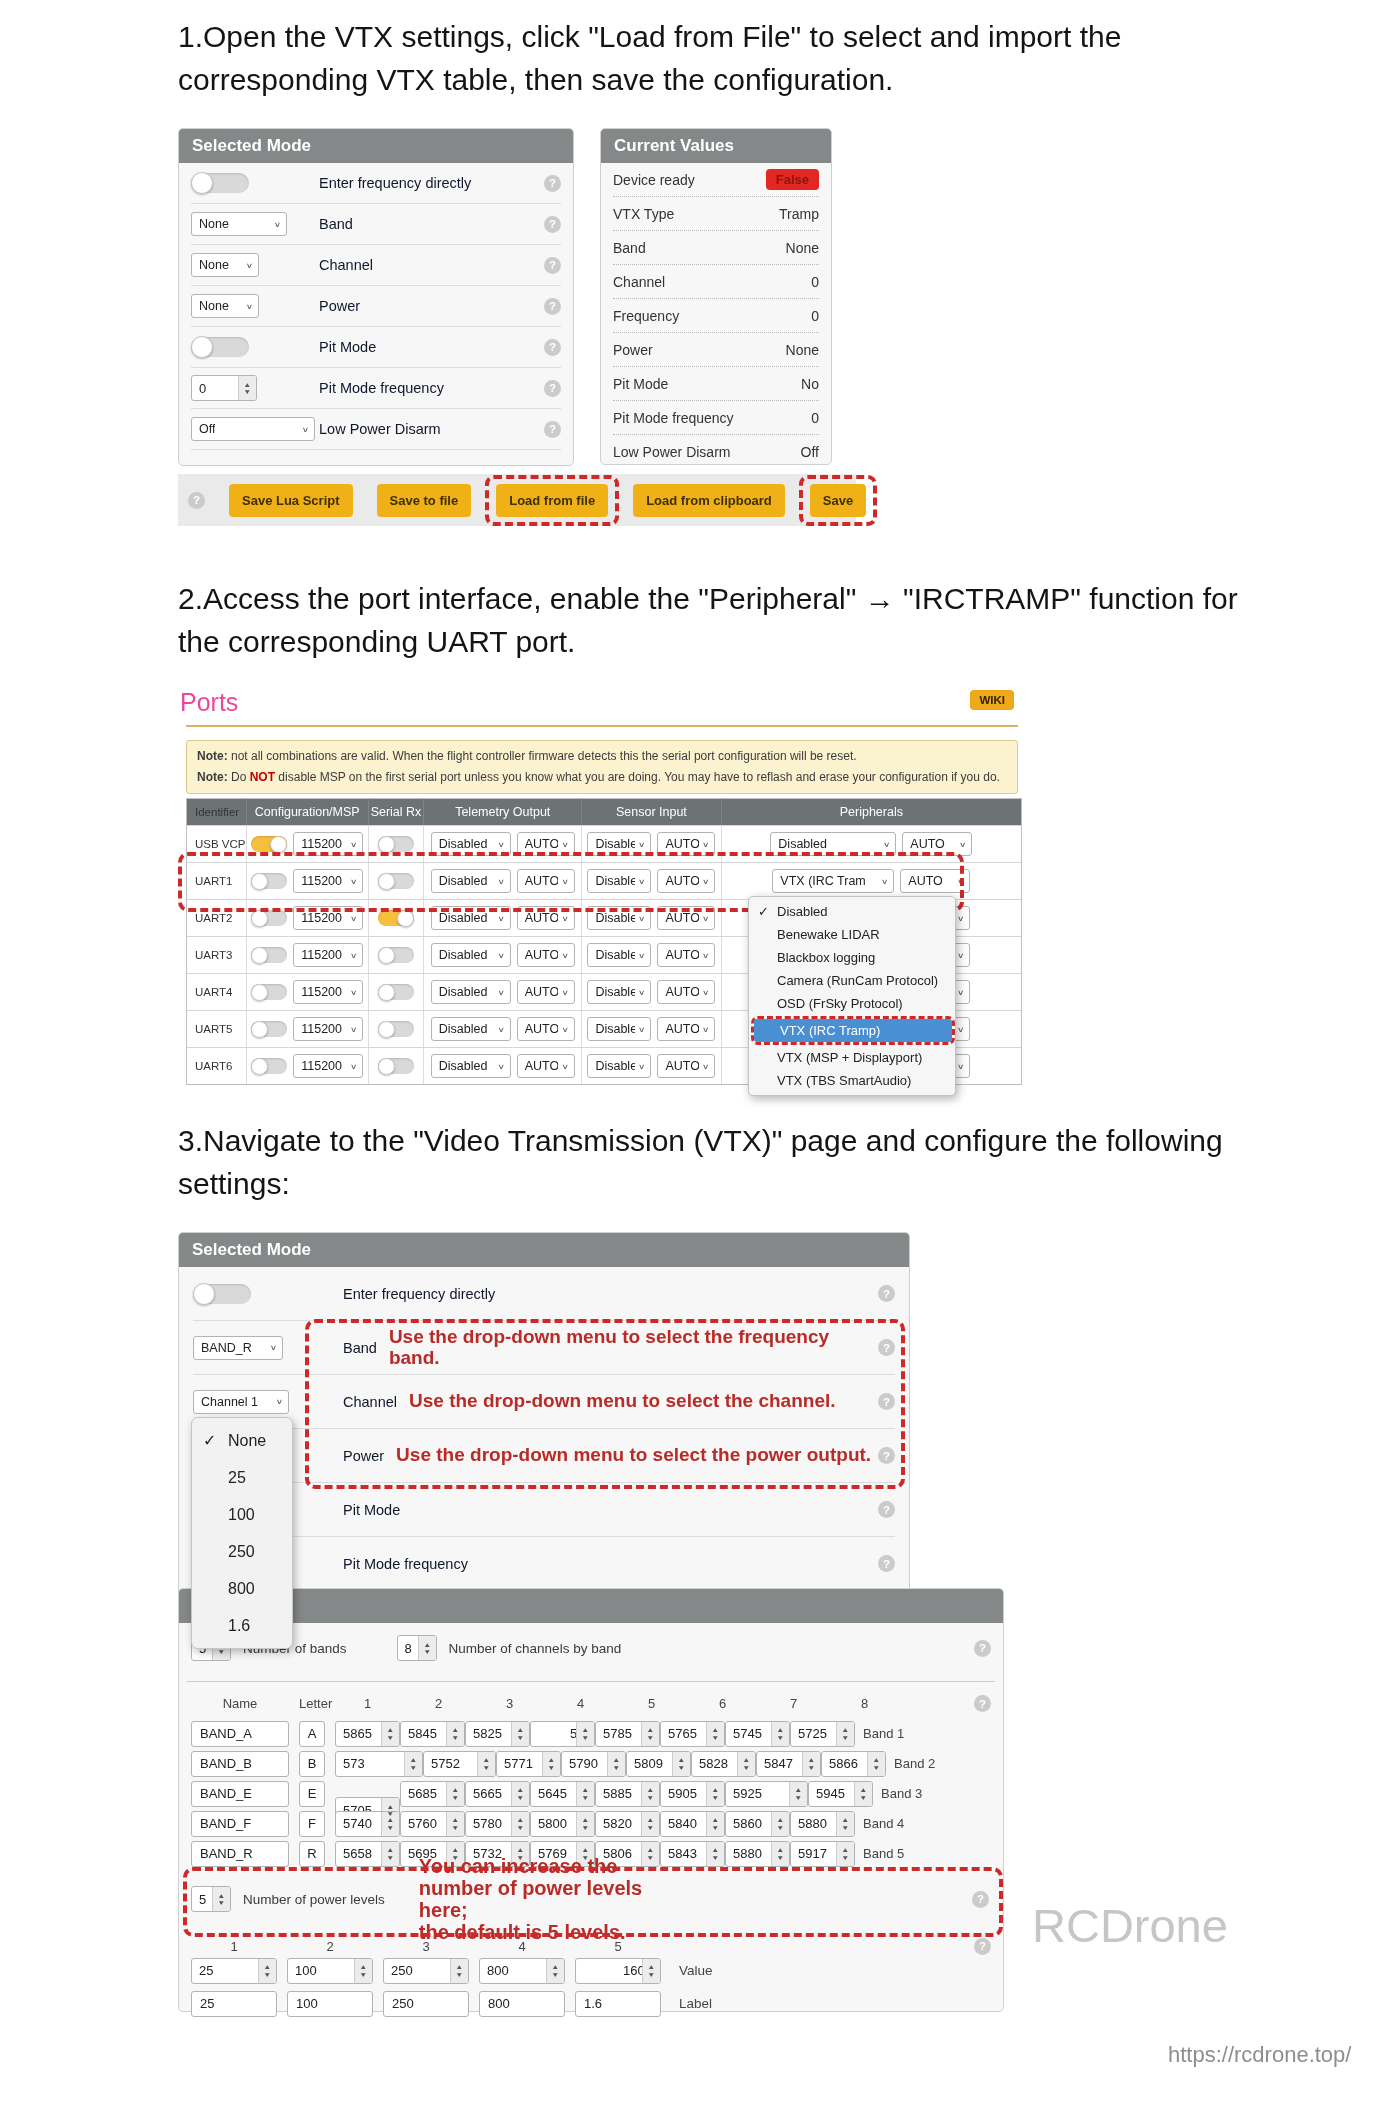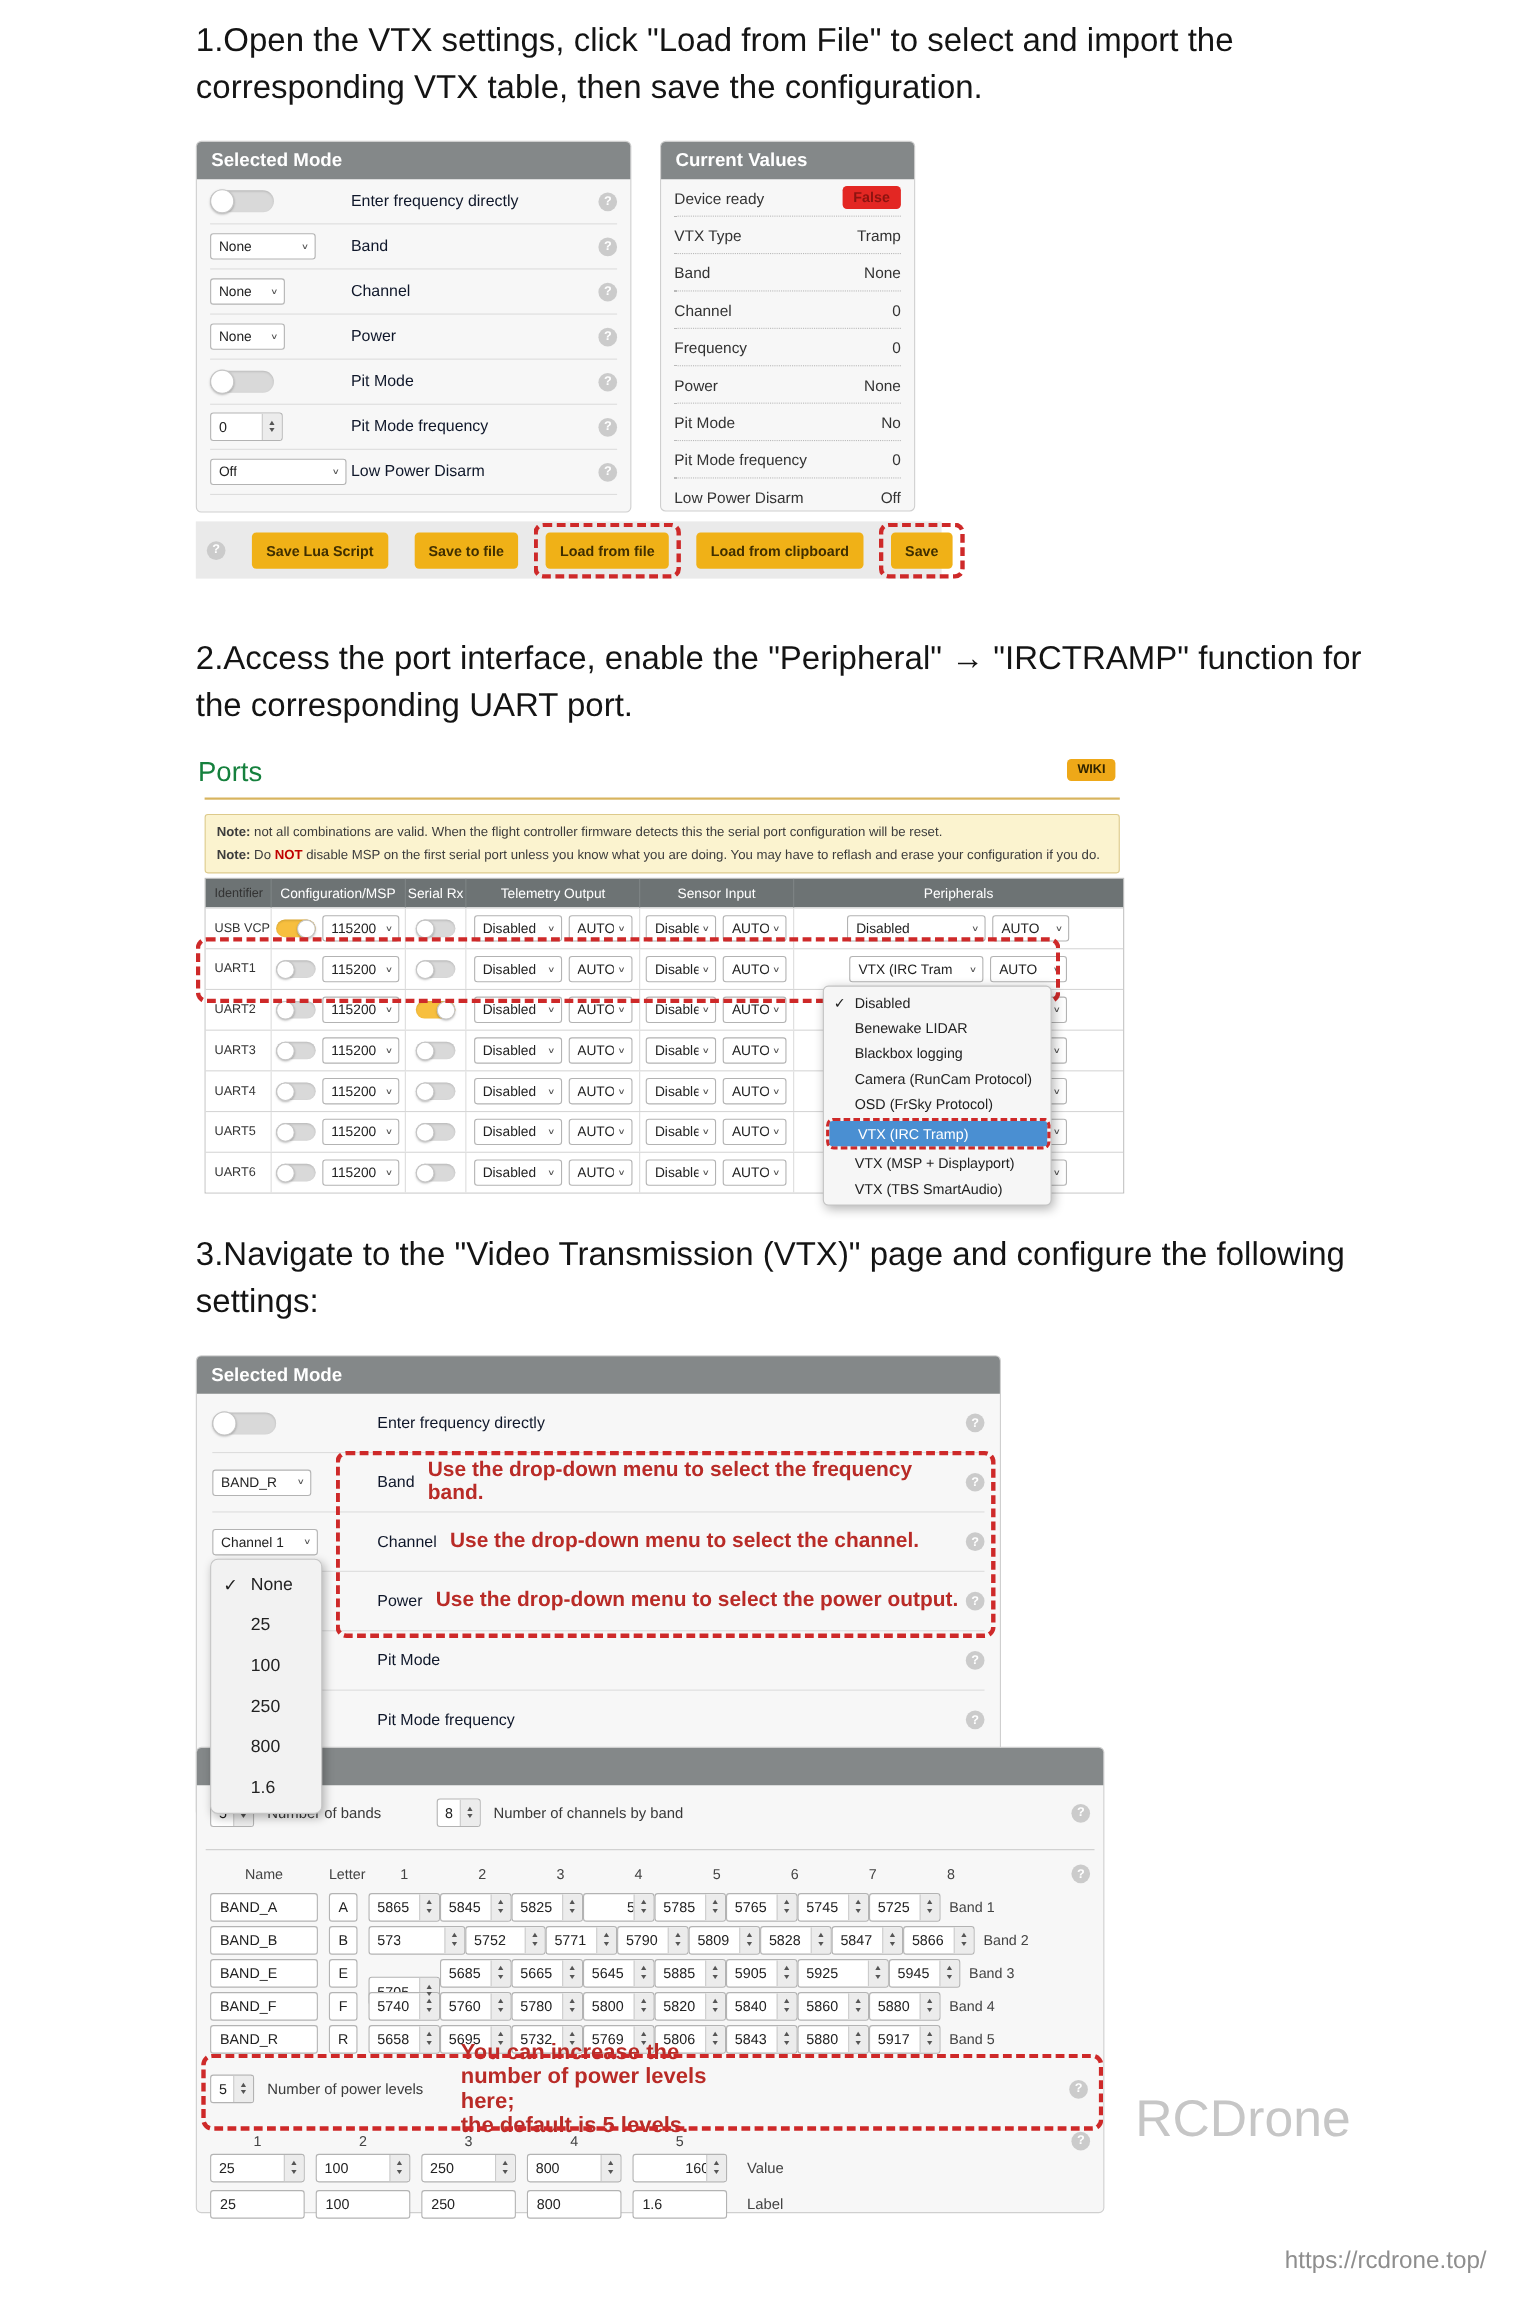--- a/index.html
+++ b/index.html
@@ -30,21 +30,21 @@
 
   
   .btnbar{position:absolute;display:flex;align-items:center;gap:24px;background:#eaeaea;
           padding:0 10px;box-sizing:border-box;}
   .ybtn{background:#f0b117;border:none;border-radius:4px;font-weight:bold;font-size:13px;color:#402f00;
         padding:9px 13px;font-family:inherit;white-space:nowrap;cursor:pointer;}
   .dashwrap{border:4px dashed #ce2929;border-radius:9px;padding:5px 7px;margin:0 -10px;display:inline-flex;}
 
   
   .ports{position:absolute;left:178px;top:688px;width:848px;height:424px;}
-  .ports-title{font-size:25px;color:#15803d;padding-left:2px;}
+  .ports-title{font-size:25px;color:#ec4899;padding-left:2px;}
   .wiki{position:absolute;right:12px;top:2px;background:#eea818;color:#2f2300;font-weight:bold;
         font-size:11.5px;padding:4px 9px;border-radius:4px;}
   .goldline{margin:8px 8px 0;border-top:2px solid #d8b45e;}
   .notebox{margin:13px 8px 0;background:#fbf3cf;border:1px solid #ddca8b;border-radius:3px;
            padding:5px 10px;font-size:12px;color:#3c3c3c;line-height:1.75;}
   .note-bold{font-weight:bold;}
   .note-red{color:#c00000;font-weight:bold;}
   .ptable{position:absolute;left:8px;top:110px;width:836px;border:1px solid #bfbfbf;box-sizing:border-box;background:#fff;}
   .pth{display:flex;background:#6d7374;color:#fff;height:26px;font-size:12.5px;}
   .pth>div{display:flex;align-items:center;justify-content:center;border-right:1px solid #7e8485;box-sizing:border-box;}

